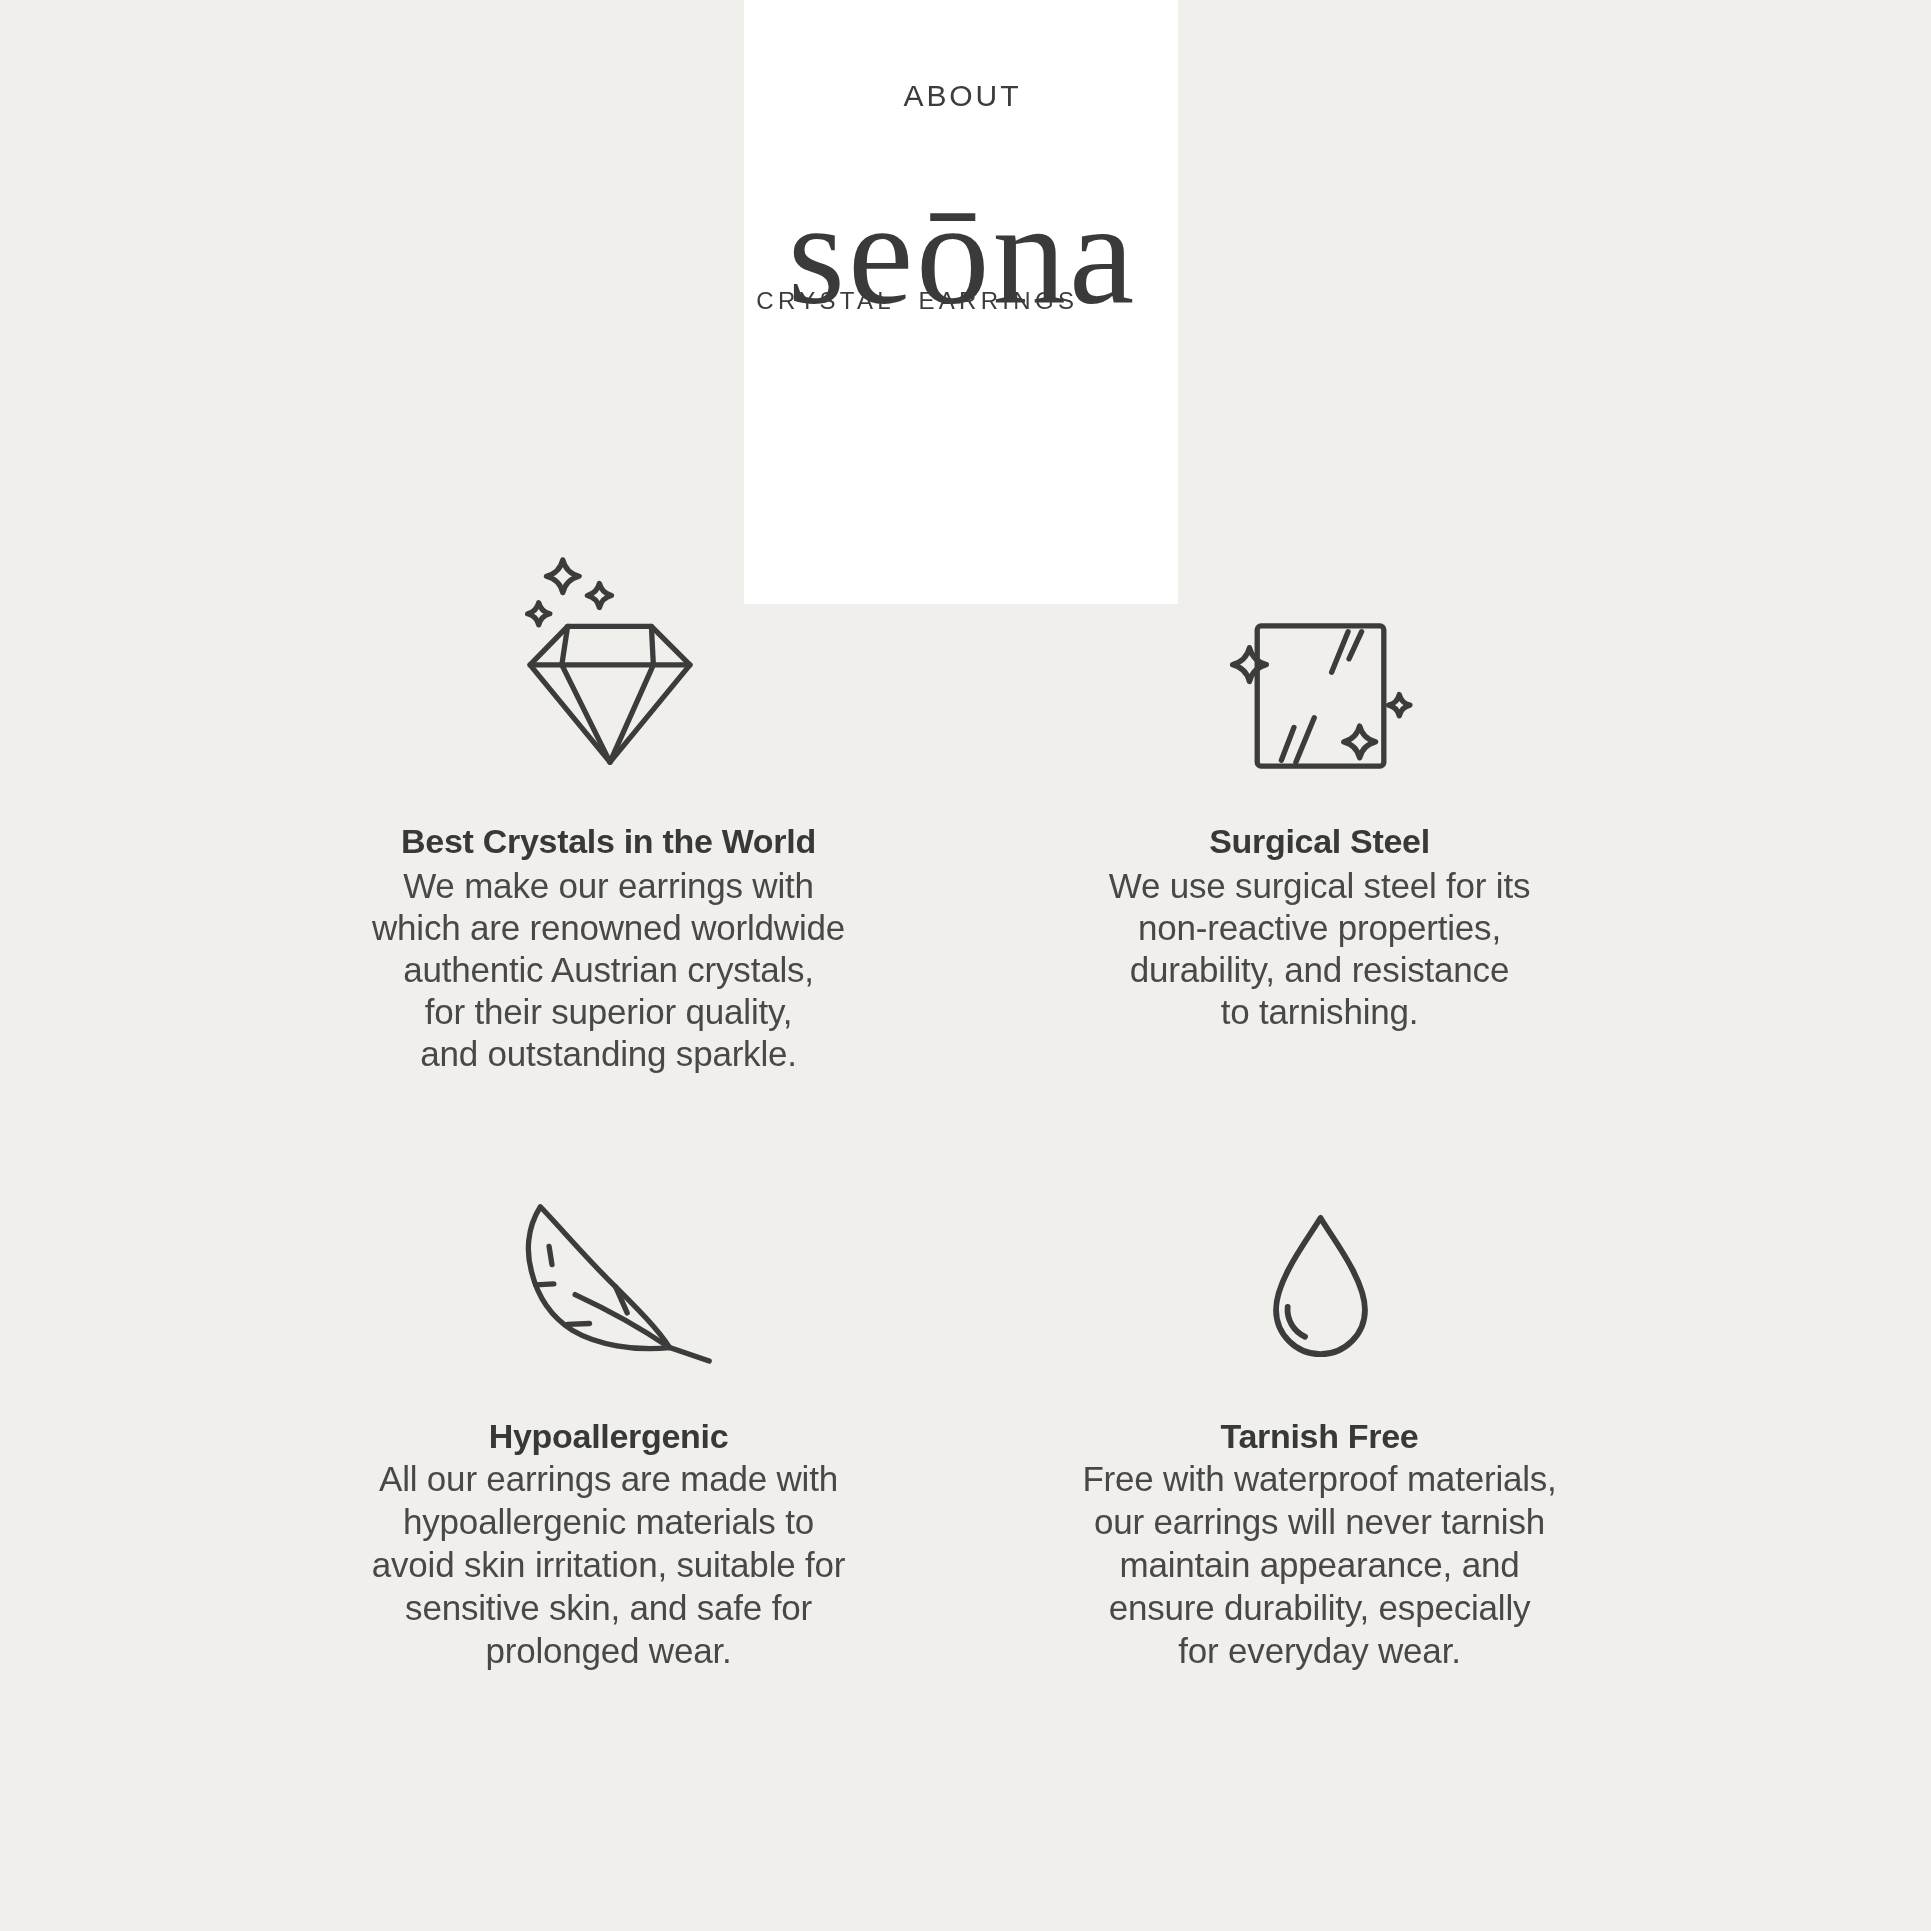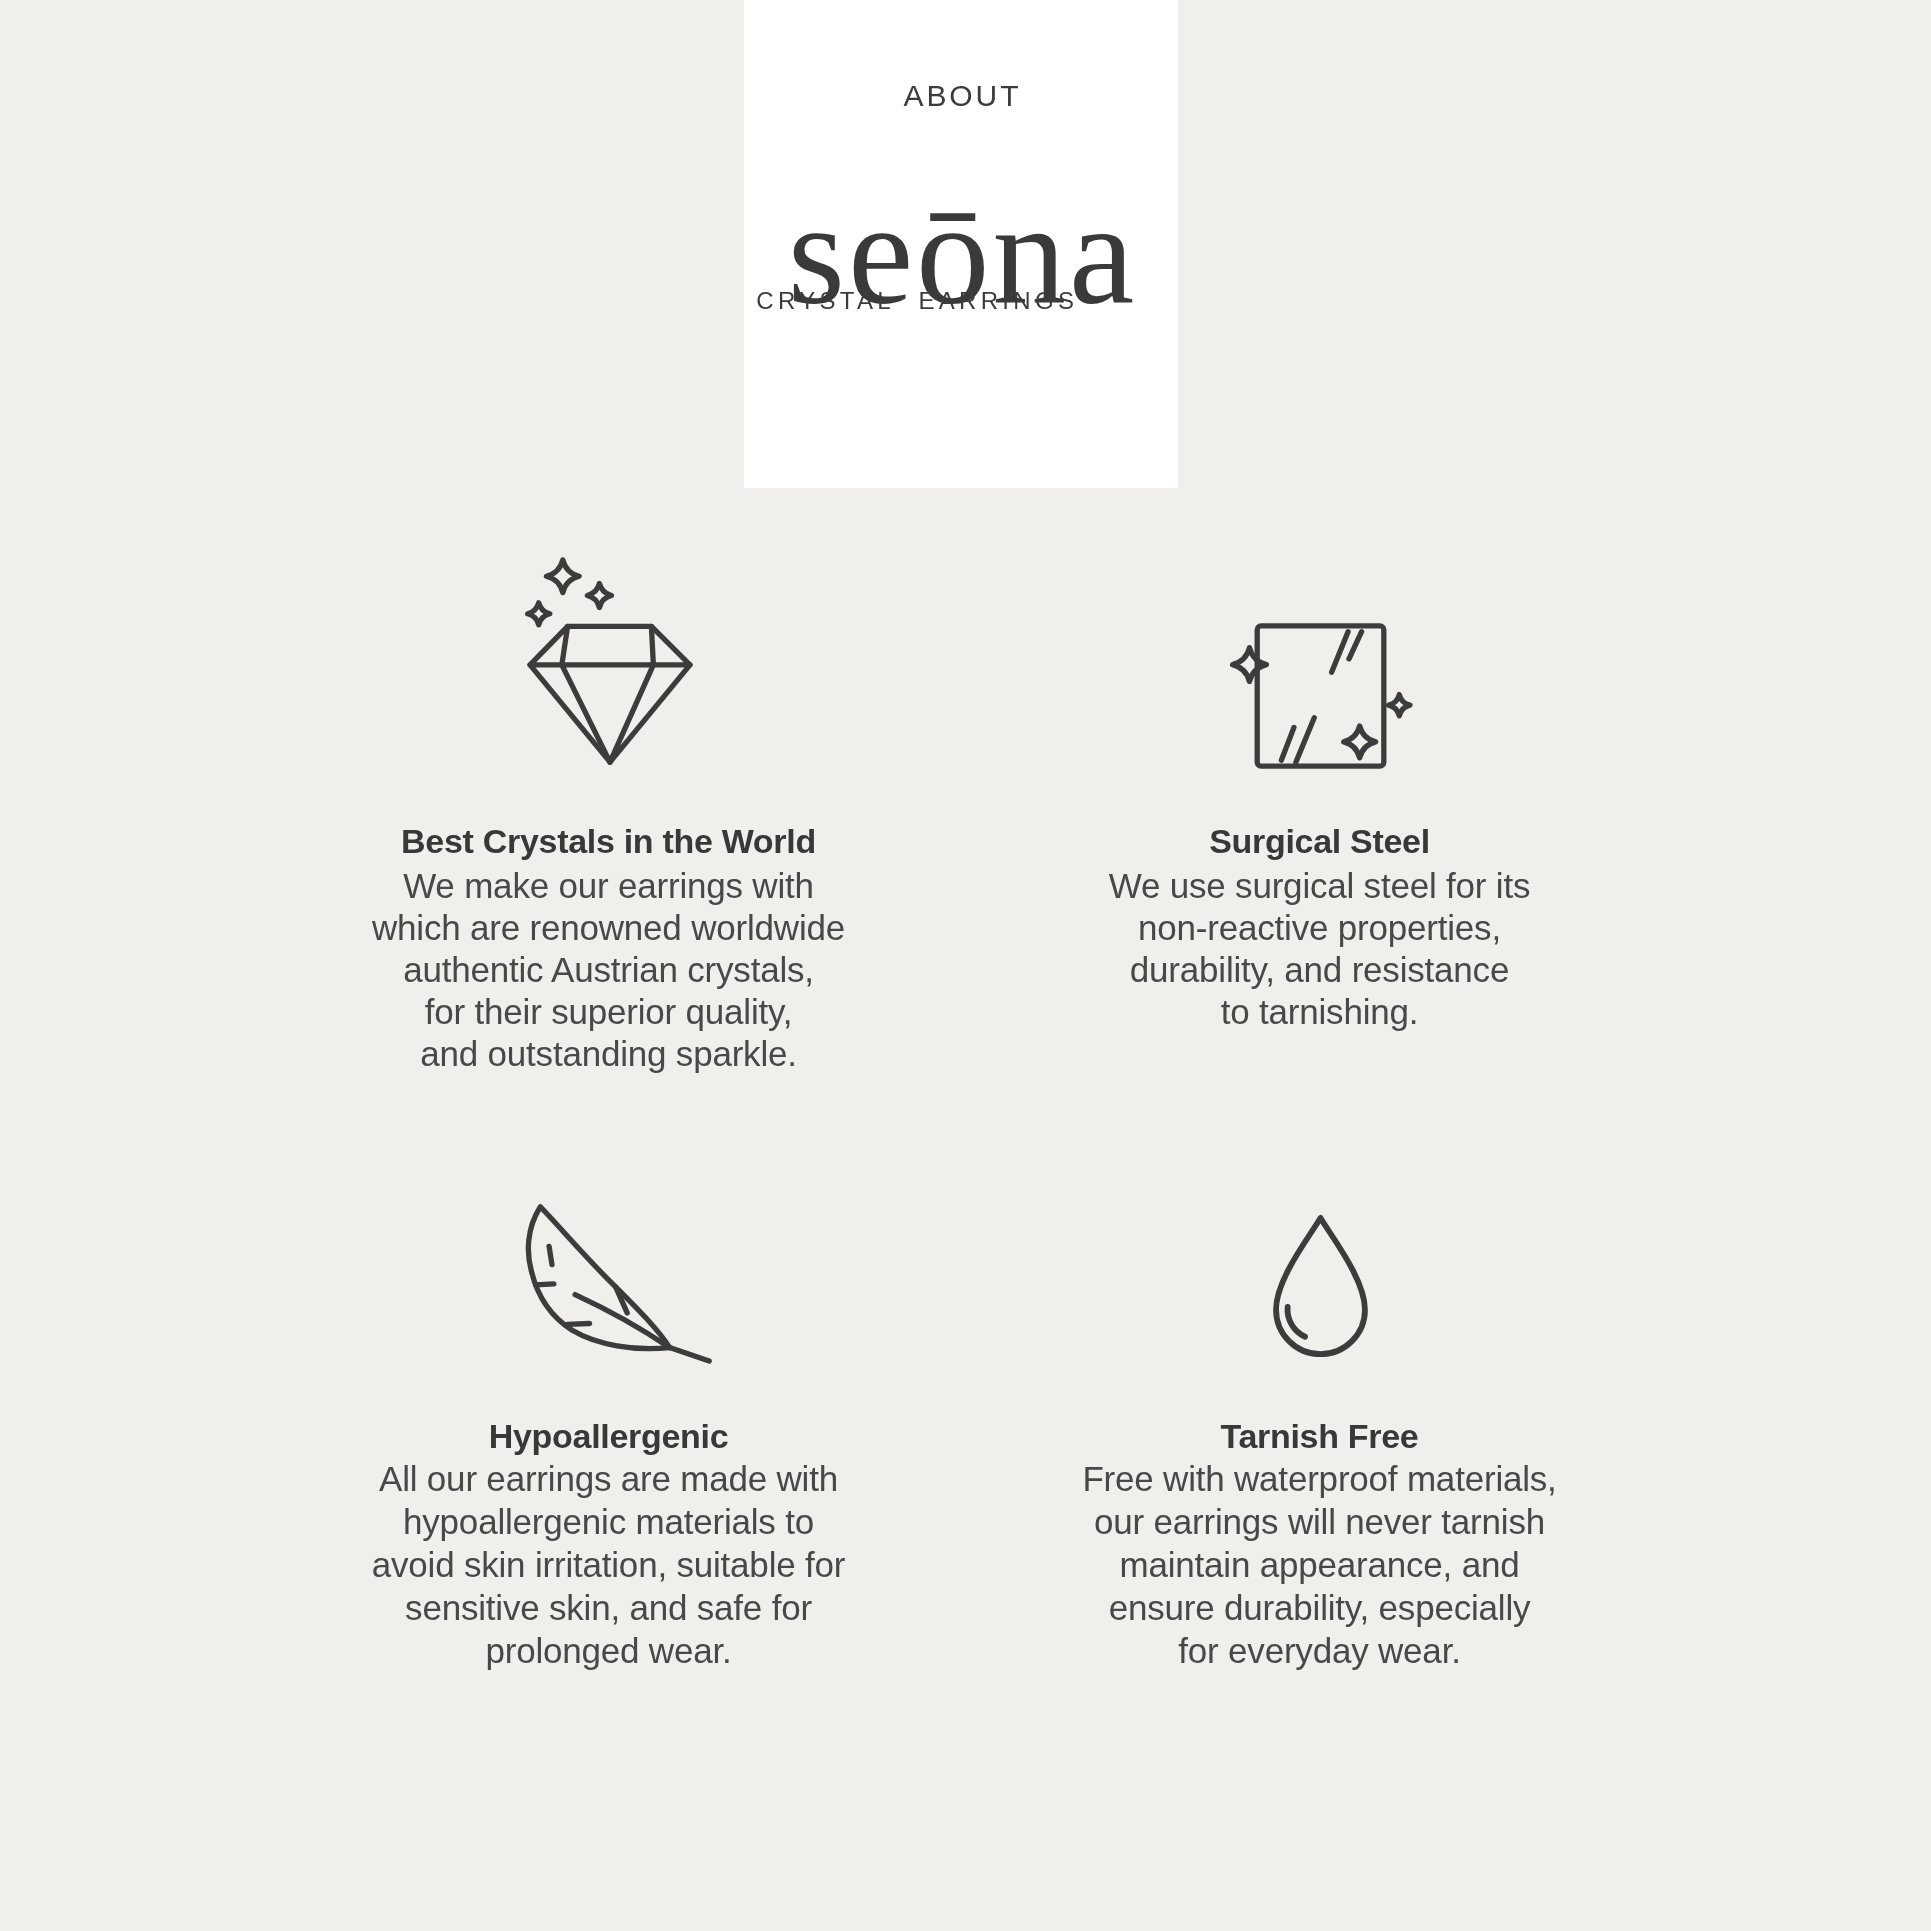--- a/index.html
+++ b/index.html
@@ -10,21 +10,21 @@
   }
   html,body{margin:0;padding:0;}
   body{background:#ffffff;}
   .stage{
     position:relative;width:1931px;height:1931px;
     background:var(--background);
     font-family:"Liberation Sans",sans-serif;
     overflow:hidden;
   }
   .panel{
-    position:absolute;left:744px;top:0;width:434px;height:488px;
+    position:absolute;left:744px;top:0;width:434px;height:604px;
     background:var(--panel);
   }
   .eyebrow{
     position:absolute;left:0;top:79px;width:100%;
     text-align:center;font-size:30px;letter-spacing:2.9px;text-indent:2.9px;
     color:var(--ink);
   }
   .brand{
     position:absolute;left:0;top:148px;width:100%;
     text-align:center;

